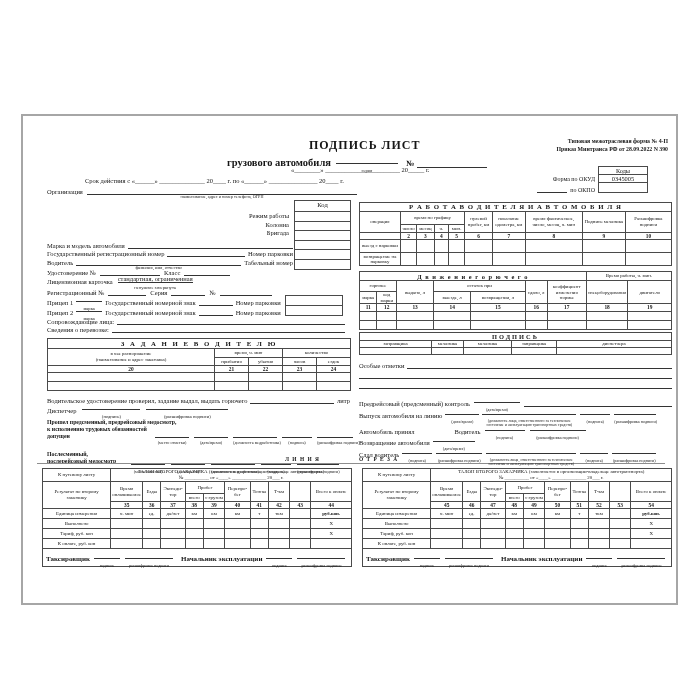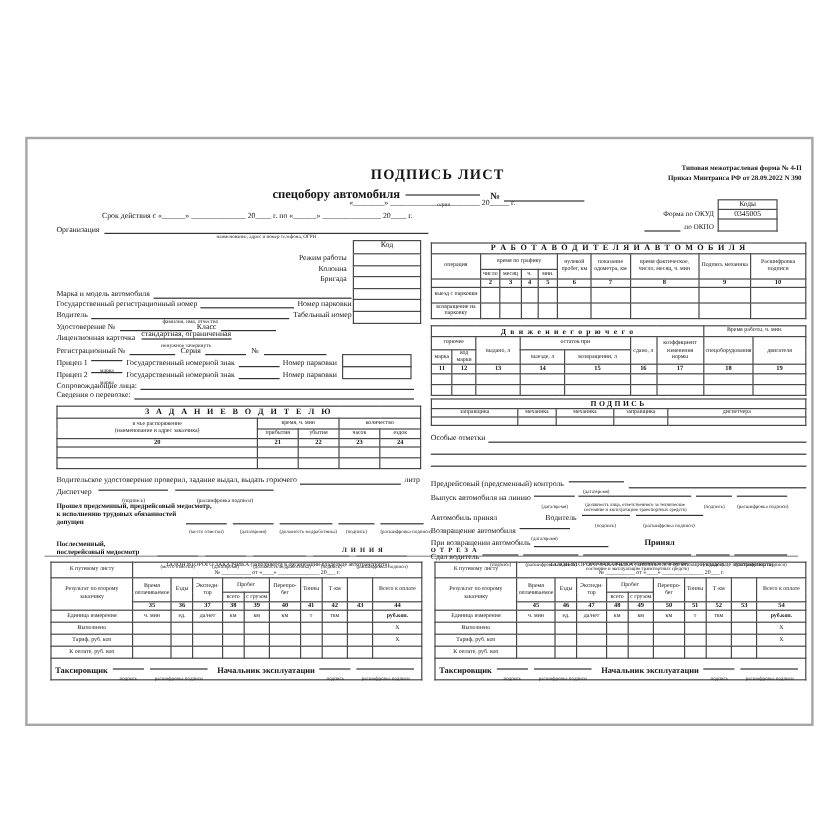--- a/index.html
+++ b/index.html
@@ -41,21 +41,21 @@
     </div>
     <div style="display:flex;justify-content:flex-end;align-items:flex-end;">
       <span class="ln" style="width:30px;"></span>
       <span style="margin:0 3px;">по ОКПО</span>
       <span style="width:48px;border:0.7px solid #4a4a4a;border-top:none;height:9px;"></span>
     </div>
   </div>
 
   <div class="abs" style="left:286px;top:22px;font-size:12px;font-weight:bold;letter-spacing:1px;">ПОДПИСЬ ЛИСТ</div>
   <div class="abs r" style="left:204px;top:34px;width:260px;">
-    <span class="b" style="font-size:10.5px;white-space:nowrap;">спецобору автомобиля</span>
+    <span class="b" style="font-size:10.5px;white-space:nowrap;">грузового автомобиля</span>
     <span class="fld" style="width:62px;margin-left:5px;"><span class="ln" style="width:62px;"></span><span class="cap">серия</span></span>
     <span class="b" style="font-size:8px;margin-left:8px;">№</span>
     <span class="ln" style="width:78px;margin-left:3px;"></span>
   </div>
   <div class="abs lbl" style="left:268px;top:50px;">«________»  _______________________ 20_____ г.</div>
   <div class="abs lbl" style="left:62px;top:61px;">Срок действия с «______» ______________ 20____ г.  по «______» _______________ 20____ г.</div>
 
   <div class="abs r" style="left:24px;top:71px;width:310px;">
     <span class="lbl">Организация</span>
     <span class="fld lnf" style="margin-left:4px;">
@@ -424,25 +424,20 @@
     </div>
     <div class="r" style="height:13px;margin-top:3px;">
       <span class="lbl">Автомобиль принял</span>
       <span class="lbl" style="margin-left:40px;">Водитель</span>
       <span class="fld" style="width:40px;margin-left:4px;"><span class="ln" style="width:40px;"></span><span class="cap" style="font-size:4.2px;">(подпись)</span></span>
       <span class="fld" style="width:56px;margin-left:5px;"><span class="ln" style="width:56px;"></span><span class="cap" style="font-size:4.2px;">(расшифровка подписи)</span></span>
     </div>
     <div class="r" style="height:11px;">
       <span class="lbl">Возвращение автомобиля</span>
       <span class="fld" style="width:42px;margin-left:3px;"><span class="ln" style="width:42px;"></span><span class="cap" style="font-size:4.2px;">(дата/время)</span></span>
-    </div>
-    <div class="r" style="height:10px;">
-      <span class="lbl">При возвращении автомобиль</span>
-      <span class="ln" style="width:62px;margin-left:3px;"></span>
-      <span class="lbl b" style="margin-left:30px;font-size:7px;">Принял</span>
     </div>
     <div class="r" style="height:12px;">
       <span class="lbl">Сдал водитель</span>
       <span class="fld" style="width:30px;margin-left:3px;"><span class="ln" style="width:30px;"></span><span class="cap" style="font-size:4.2px;">(подпись)</span></span>
       <span class="fld" style="width:46px;margin-left:4px;"><span class="ln" style="width:46px;"></span><span class="cap" style="font-size:4.2px;">(расшифровка подписи)</span></span>
       <span class="fld" style="width:90px;margin-left:4px;"><span class="ln" style="width:90px;"></span><span class="cap" style="font-size:4px;white-space:normal;line-height:1.1;">(должность лица, ответственного за техническое состояние и эксплуатацию транспортных средств)</span></span>
       <span class="fld" style="width:28px;margin-left:4px;"><span class="ln" style="width:28px;"></span><span class="cap" style="font-size:4.2px;">(подпись)</span></span>
       <span class="fld" style="width:44px;margin-left:4px;"><span class="ln" style="width:44px;"></span><span class="cap" style="font-size:4.2px;">(расшифровка подписи)</span></span>
     </div>
   </div>

